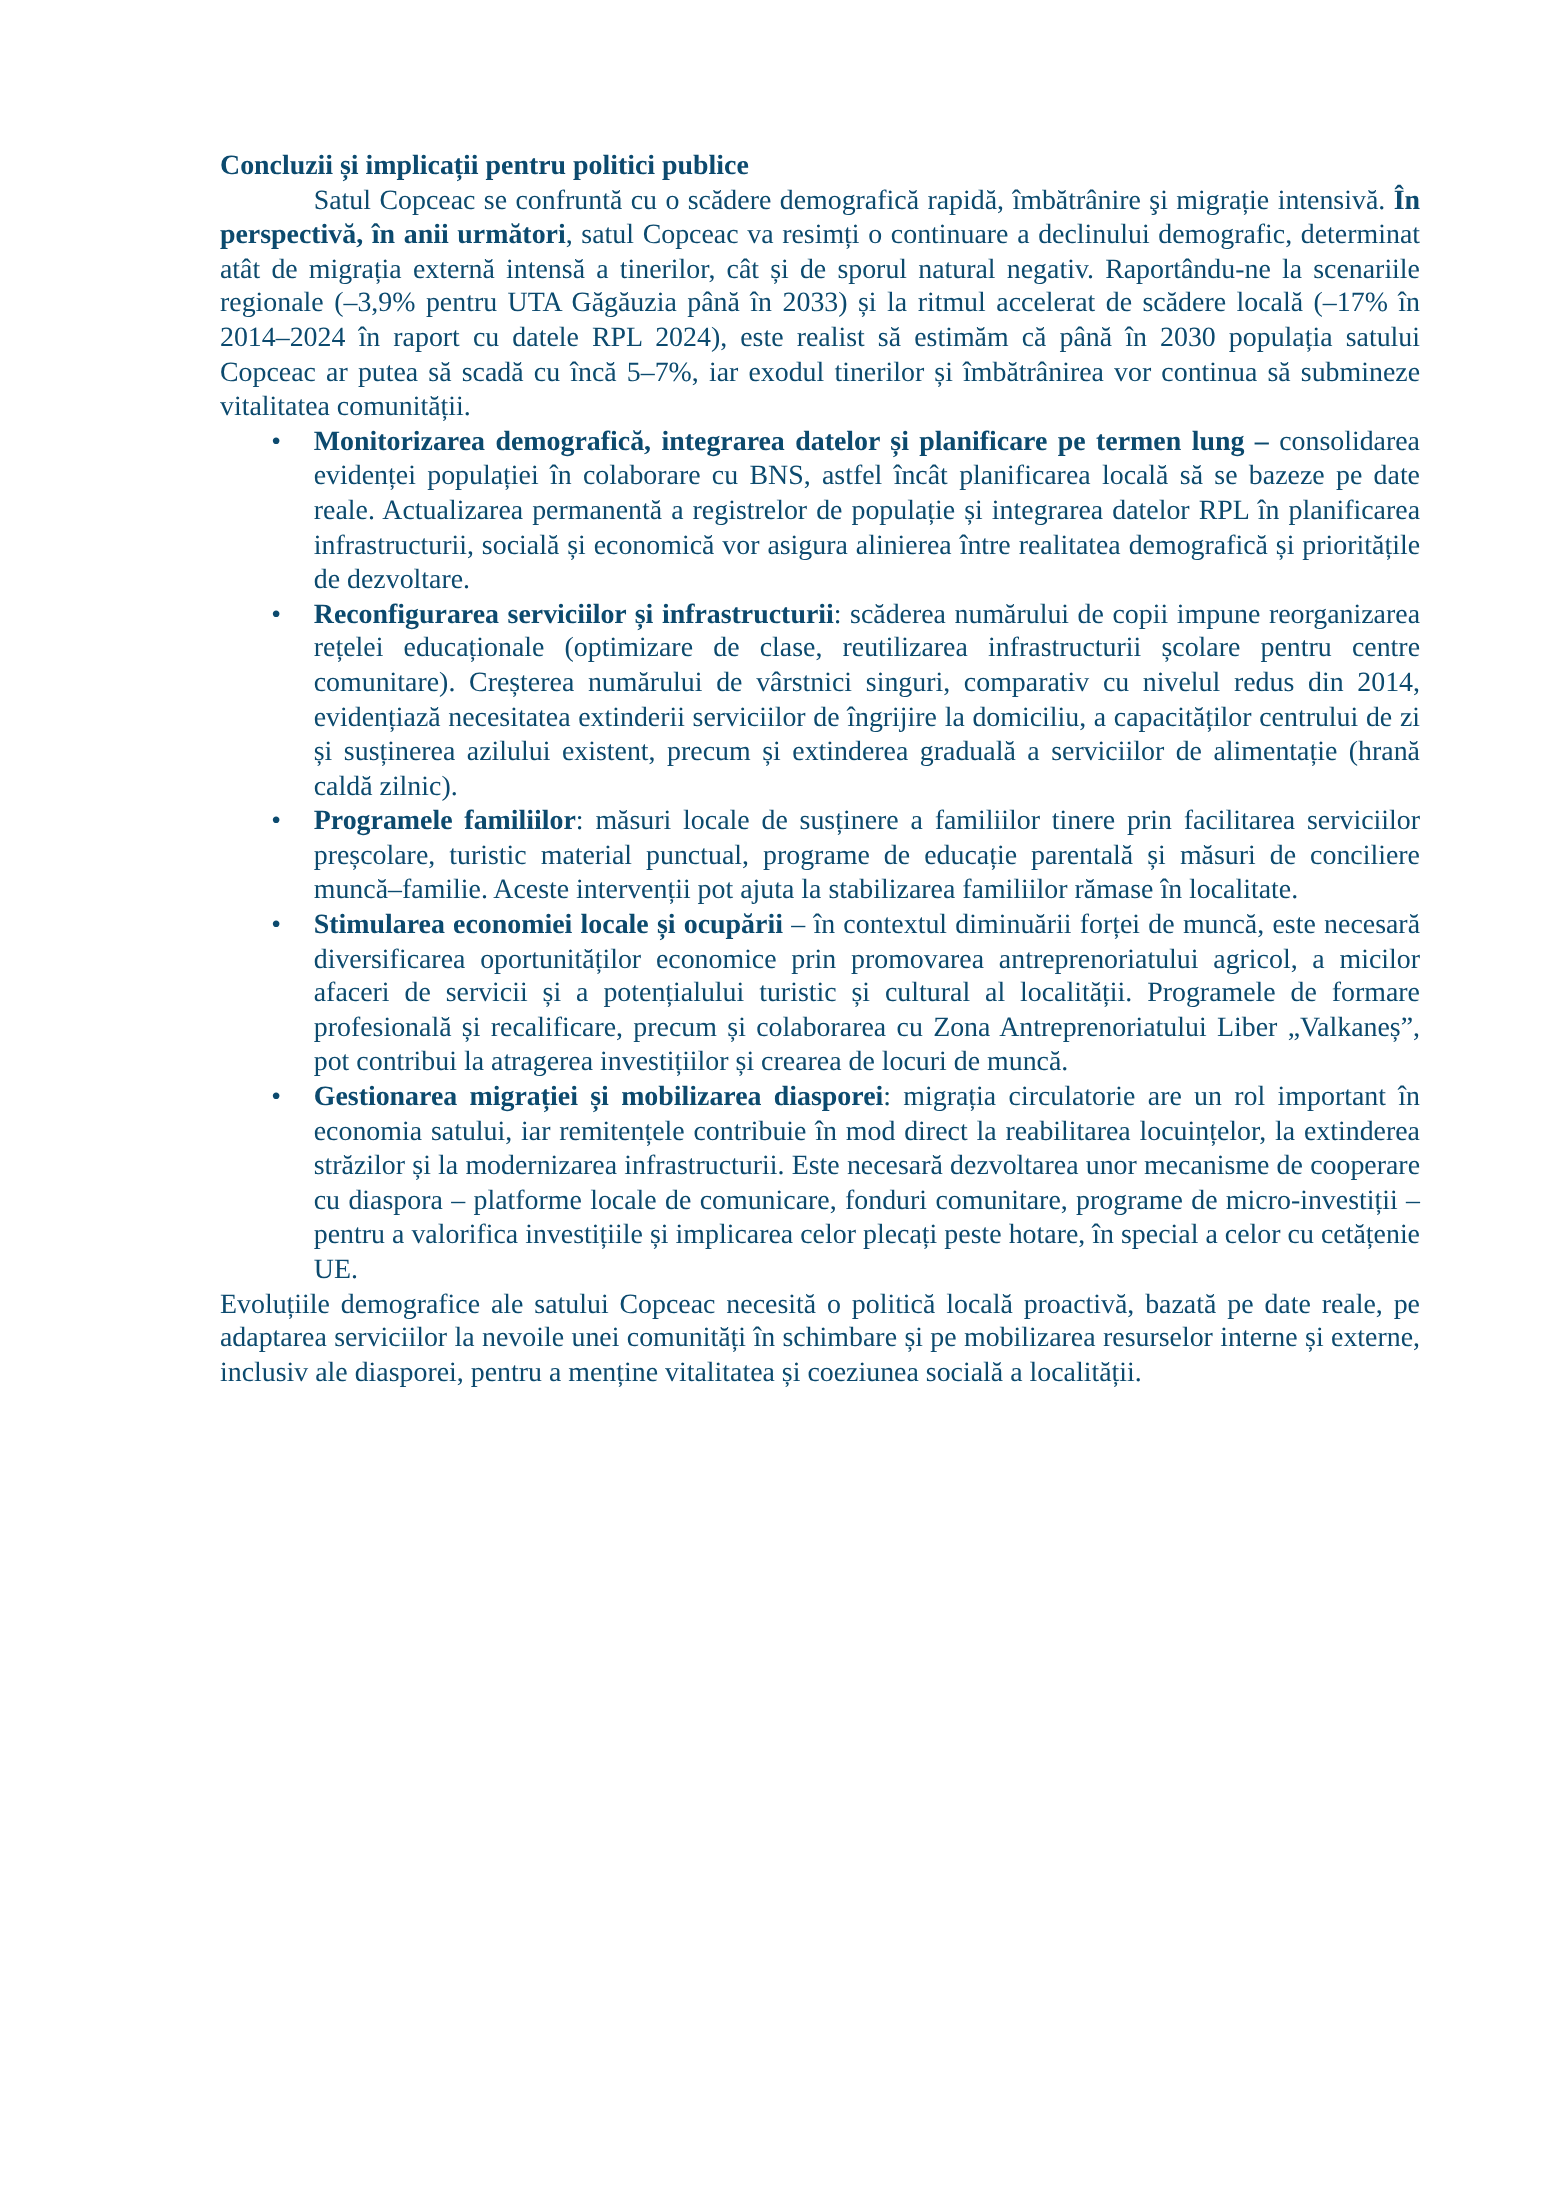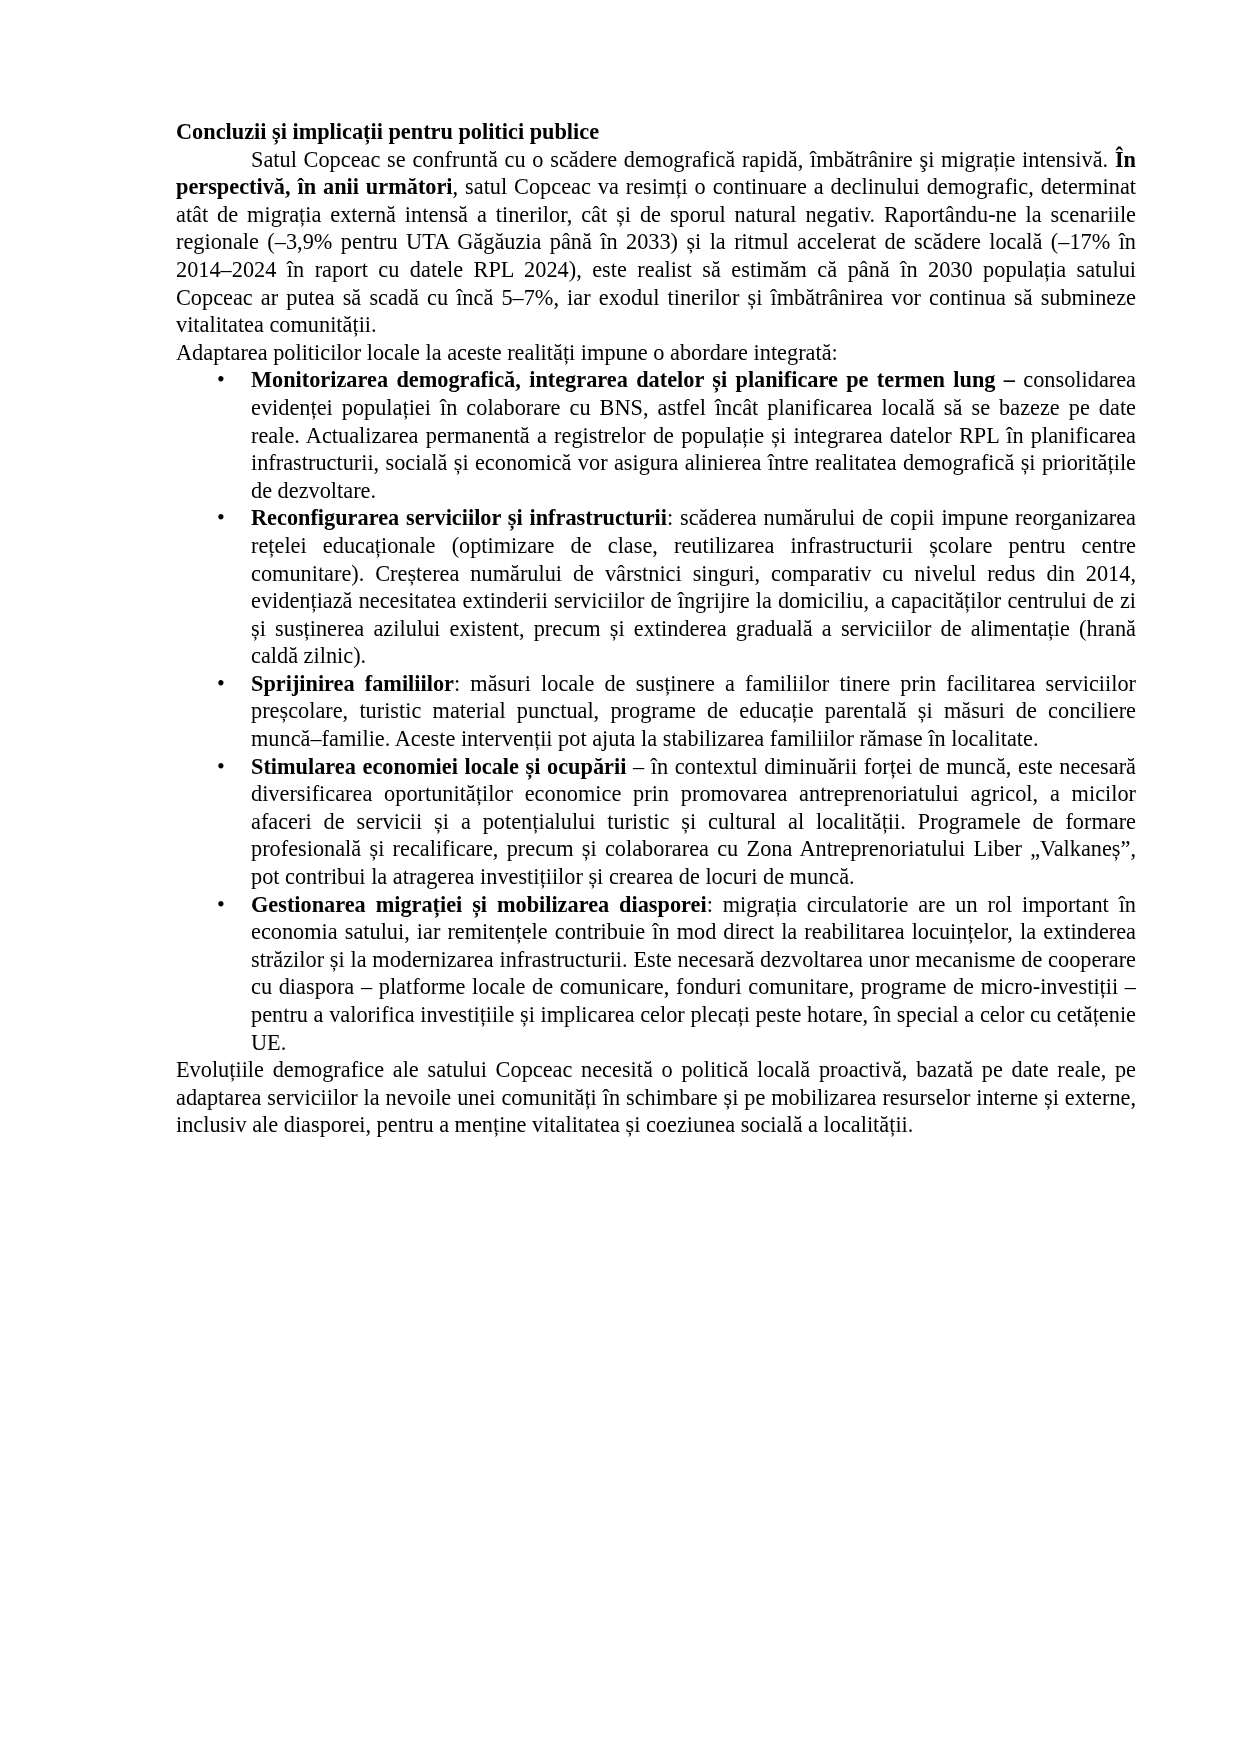--- a/index.html
+++ b/index.html
@@ -5,21 +5,21 @@
   html, body { margin: 0; padding: 0; background: #ffffff; }
   body { width: 1241px; height: 1755px; position: relative; overflow: hidden; }
   .page {
     position: absolute;
     left: 176px;
     top: 118px;
     width: 960px;
     font-family: "Liberation Serif", "DejaVu Serif", serif;
     font-size: 22.3px;
     line-height: 27.6px;
-    color: #000000;
+    color: #0c4a6e;
   }
   .heading { font-weight: bold; margin: 0; }
   p { margin: 0; text-align: justify; }
   .indent { text-indent: 75px; }
   ul.bullets { list-style: none; margin: 0; padding: 0; }
   ul.bullets li {
     position: relative;
     padding-left: 75px;
     text-align: justify;
   }
@@ -32,31 +32,30 @@
   b { font-weight: bold; }
 </style>
 </head>
 <body>
 
 <div class="page">
   <p class="heading">Concluzii și implicații pentru politici publice</p>
 
   <p class="indent"><span>Satul Copceac se confruntă cu o scădere demografică rapidă, îmbătrânire şi migrație intensivă. </span><b>În perspectivă, în anii următori</b><span>, satul Copceac va resimți o continuare a declinului demografic, determinat atât de migrația externă intensă a tinerilor, cât și de sporul natural negativ. Raportându-ne la scenariile regionale (–3,9% pentru UTA Găgăuzia până în 2033) și la ritmul accelerat de scădere locală (–17% în 2014–2024 în raport cu datele RPL 2024), este realist să estimăm că până în 2030 populația satului Copceac ar putea să scadă cu încă 5–7%, iar exodul tinerilor și îmbătrânirea vor continua să submineze vitalitatea comunității.</span></p>
 
-  <p>Adaptarea politicilor locale la aceste realități impune o abordare integrată:</p>
 
   <ul class="bullets">
     <li>
       <span class="bullet">•</span><b>Monitorizarea demografică, integrarea datelor și planificare pe termen lung –</b><span> consolidarea evidenței populației în colaborare cu BNS, astfel încât planificarea locală să se bazeze pe date reale. Actualizarea permanentă a registrelor de populație și integrarea datelor RPL în planificarea infrastructurii, socială și economică vor asigura alinierea între realitatea demografică și prioritățile de dezvoltare.</span>
     </li>
     <li>
       <span class="bullet">•</span><b>Reconfigurarea serviciilor și infrastructurii</b><span>: scăderea numărului de copii impune reorganizarea rețelei educaționale (optimizare de clase, reutilizarea infrastructurii școlare pentru centre comunitare). Creșterea numărului de vârstnici singuri, comparativ cu nivelul redus din 2014, evidențiază necesitatea extinderii serviciilor de îngrijire la domiciliu, a capacităților centrului de zi și susținerea azilului existent, precum și extinderea graduală a serviciilor de alimentație (hrană caldă zilnic).</span>
     </li>
     <li>
-      <span class="bullet">•</span><b>Sprijinirea familiilor</b><span>: măsuri locale de susținere a familiilor tinere prin facilitarea serviciilor preșcolare, turistic material punctual, programe de educație parentală și măsuri de conciliere muncă–familie. Aceste intervenții pot ajuta la stabilizarea familiilor rămase în localitate.</span>
+      <span class="bullet">•</span><b>Programele familiilor</b><span>: măsuri locale de susținere a familiilor tinere prin facilitarea serviciilor preșcolare, turistic material punctual, programe de educație parentală și măsuri de conciliere muncă–familie. Aceste intervenții pot ajuta la stabilizarea familiilor rămase în localitate.</span>
     </li>
     <li>
       <span class="bullet">•</span><b>Stimularea economiei locale și ocupării</b><span> – în contextul diminuării forței de muncă, este necesară diversificarea oportunităților economice prin promovarea antreprenoriatului agricol, a micilor afaceri de servicii și a potențialului turistic și cultural al localității. Programele de formare profesională și recalificare, precum și colaborarea cu Zona Antreprenoriatului Liber „Valkaneș”, pot contribui la atragerea investițiilor și crearea de locuri de muncă.</span>
     </li>
     <li>
       <span class="bullet">•</span><b>Gestionarea migrației și mobilizarea diasporei</b><span>: migrația circulatorie are un rol important în economia satului, iar remitențele contribuie în mod direct la reabilitarea locuințelor, la extinderea străzilor și la modernizarea infrastructurii. Este necesară dezvoltarea unor mecanisme de cooperare cu diaspora – platforme locale de comunicare, fonduri comunitare, programe de micro-investiții – pentru a valorifica investițiile și implicarea celor plecați peste hotare, în special a celor cu cetățenie UE.</span>
     </li>
   </ul>
 
   <p>Evoluțiile demografice ale satului Copceac necesită o politică locală proactivă, bazată pe date reale, pe adaptarea serviciilor la nevoile unei comunități în schimbare și pe mobilizarea resurselor interne și externe, inclusiv ale diasporei, pentru a menține vitalitatea și coeziunea socială a localității.</p>

